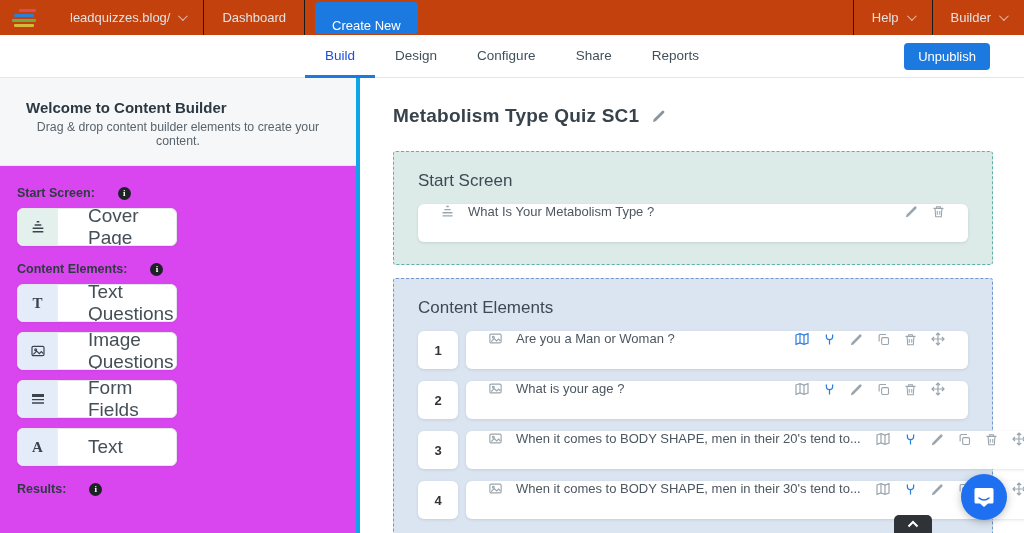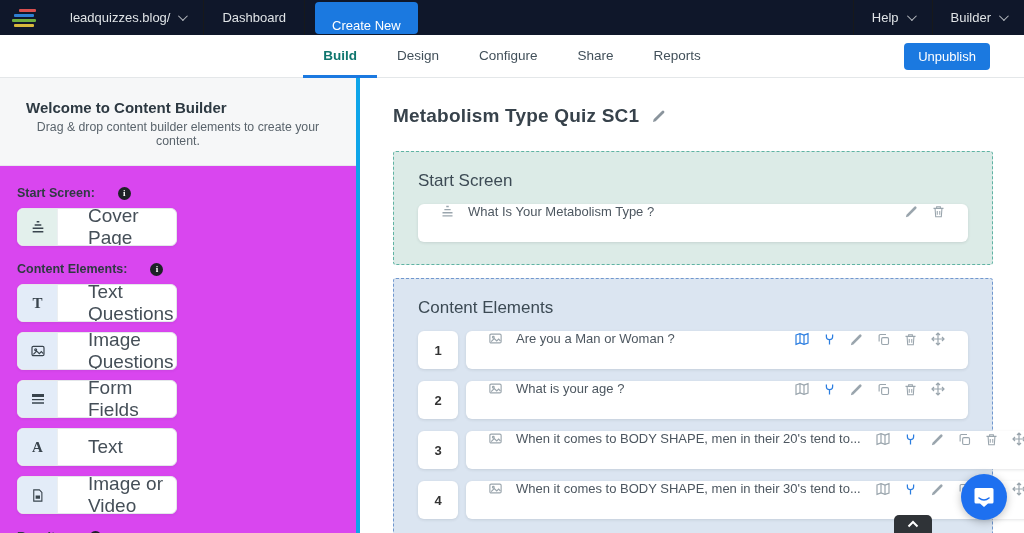--- a/index.html
+++ b/index.html
@@ -1,39 +1,39 @@
 <!DOCTYPE html>
 <html><head>
 <meta charset="utf-8">
 <style>
   * { margin:0; padding:0; box-sizing:border-box; }
   html,body { width:1024px; height:533px; overflow:hidden; }
   body { font-family:"Liberation Sans","DejaVu Sans",sans-serif; background:#fff; color:#37424b; }
   .app { position:relative; width:1024px; height:533px; overflow:hidden; background:#fff; }
 
   
-  .topnav { display:flex; align-items:stretch; height:35px; background:#0f172a; color:#dfe3e6; font-size:13px; }
+  .topnav { display:flex; align-items:stretch; height:35px; background:#c2410c; color:#dfe3e6; font-size:13px; }
   .topnav .cell { display:flex; align-items:center; padding:0 18px; cursor:pointer; }
   .topnav .divider { width:1px; background:#17191b; }
   .logo { display:flex; align-items:center; padding:0 14px 0 12px; cursor:pointer; }
   .logo-bars { display:flex; flex-direction:column; gap:2px; width:26px; }
   .logo-bars i { display:block; height:3px; border-radius:1px; }
   .logo-bars .b1 { width:17px; margin-left:7px; background:#d94f4f; }
   .logo-bars .b2 { width:20px; margin-left:2px; background:#2f7fd3; }
   .logo-bars .b3 { width:24px; background:#6fae3e; }
   .logo-bars .b4 { width:20px; margin-left:2px; background:#d8b83c; }
   .chev { display:inline-block; width:7px; height:7px; border-right:1.5px solid currentColor; border-bottom:1.5px solid currentColor; transform:rotate(45deg) translateY(-2px); margin-left:8px; opacity:.8; }
   .btn-blue { background:#1b79e0; color:#fff; border:none; border-radius:4px; font-size:13px; font-family:inherit; cursor:pointer; }
   .create-btn { margin:4px 10px; padding:16px 17px; height:27px; align-self:center; }
   .topnav .spacer { flex:1; }
 
   
   .tabbar { position:relative; height:43px; background:#fff; border-bottom:1px solid #e4e7e9; display:flex; align-items:stretch; justify-content:center; }
   .tab { display:flex; align-items:center; padding:0 20px; font-size:13.5px; color:#42505a; cursor:pointer; border-bottom:3px solid transparent; margin-bottom:-1px; }
-  .tab.active { color:#0f766e; border-bottom-color:#1b79e0;font-weight:bold; }
+  .tab.active { color:#1d4ed8; border-bottom-color:#1b79e0; }
   .unpublish-btn { position:absolute; right:34px; top:8px; height:27px; padding:0 14px; }
 
   
   .bodywrap { display:flex; height:455px; }
 
   
   .sidebar { width:360px; flex:0 0 360px; background:#d946ef; border-right:4px solid #0ea5e9; overflow:hidden; }
   .sidebar-header { background:#f6f7f8; padding:21px 26px 17px; border-bottom:1px solid #e7eaec; }
   .sidebar-header h2 { font-size:15px; font-weight:bold; color:#2d3942; margin-bottom:4px; }
   .sidebar-header p { font-size:12.3px; color:#5a646c;text-align:center; }
@@ -173,29 +173,20 @@
                 </svg>
             </span>
             <span class="label-cell">Form Fields</span>
           </div>
           <div class="el-card tint-blue">
             <span class="icon-cell">
                 <span class="glyph-serif">A</span>
               </span>
             <span class="label-cell">Text</span>
           </div>
-          <div class="el-card tint-blue">
-            <span class="icon-cell">
-              <svg width="15" height="15" viewBox="0 0 24 24" stroke="currentColor" stroke-width="1.8" fill="none">
-                  <path d="M6 3h9l4 4v14H6z"></path>
-                  <path d="M9 12h7v5H9z" fill="currentColor" stroke="none"></path>
-                </svg>
-            </span>
-            <span class="label-cell">Image or Video</span>
-          </div>
         </div>
 
         <div class="sec-label">
           <span>Results:</span>
           <span class="info-dot">i</span>
         </div>
 
       </div>
     </aside>
 

